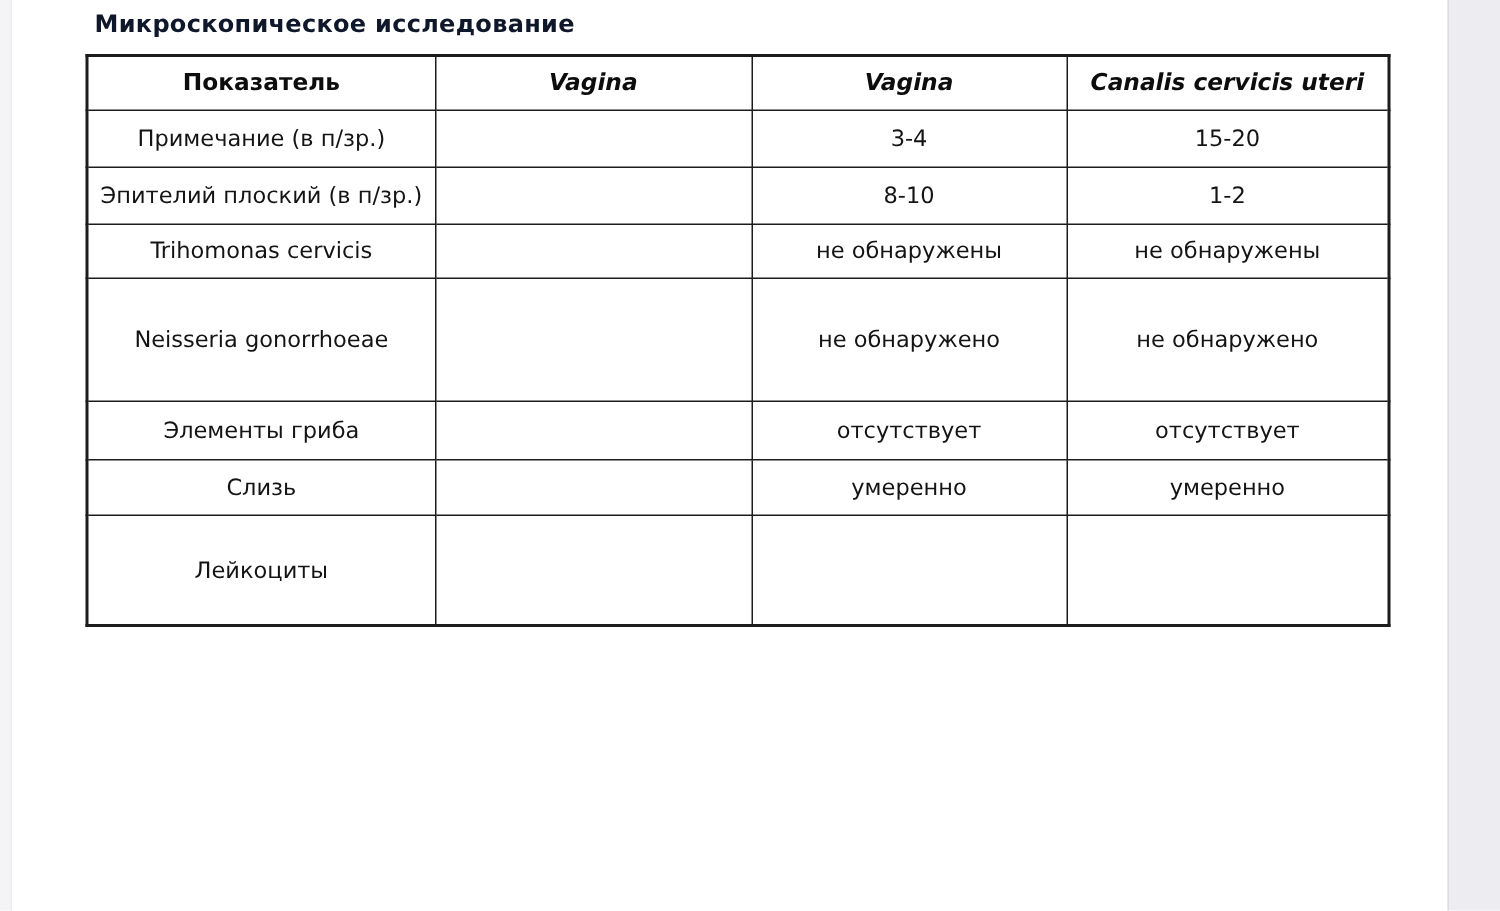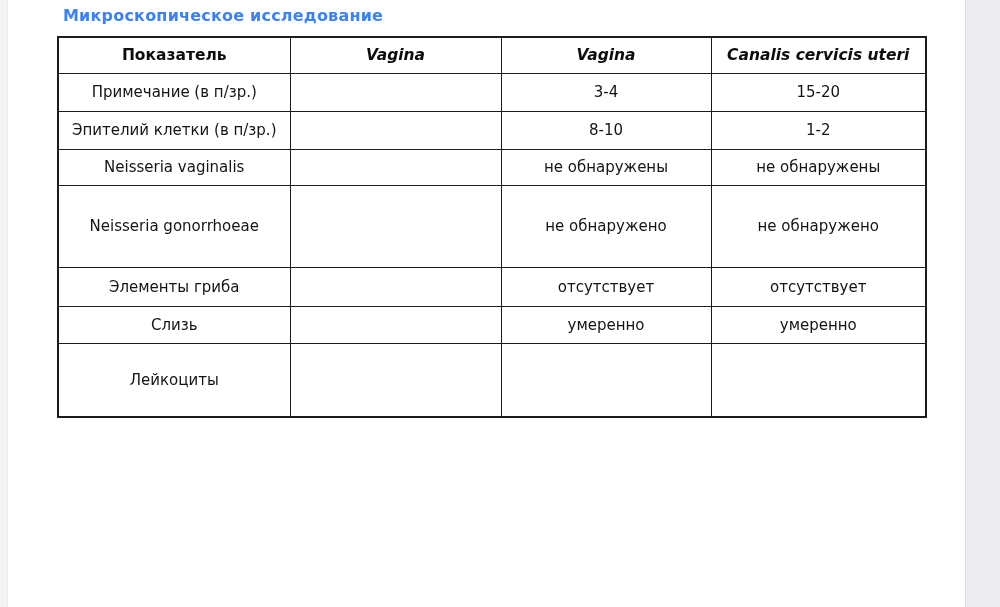--- a/index.html
+++ b/index.html
@@ -27,21 +27,21 @@
     width: 35px; height: 607px;
     background: #ececf1;
     border-left: 1px solid #dcdce1;
   }
   .doc-title {
     position: absolute;
     left: 63px; top: 6px;
     font-size: 16px;
     font-weight: bold;
     letter-spacing: 0.2px;
-    color: #3b82f6;
+    color: #0f172a;
   }
   table.report {
     position: absolute;
     left: 57px; top: 36px;
     width: 868px;
     border-collapse: collapse;
     table-layout: fixed;
     background: #ffffff;
     border: 2px solid #1c1c1c;
   }
@@ -97,27 +97,27 @@
       </tr>
     </thead>
     <tbody>
       <tr class="r-h38">
         <td>Примечание (в п/зр.)</td>
         <td></td>
         <td>3-4</td>
         <td>15-20</td>
       </tr>
       <tr class="r-h38">
-        <td>Эпителий клетки (в п/зр.)</td>
+        <td>Эпителий плоский (в п/зр.)</td>
         <td></td>
         <td>8-10</td>
         <td>1-2</td>
       </tr>
       <tr class="r-h36">
-        <td>Neisseria vaginalis</td>
+        <td>Trihomonas cervicis</td>
         <td></td>
         <td>не обнаружены</td>
         <td>не обнаружены</td>
       </tr>
       <tr class="r-h82">
         <td>Neisseria gonorrhoeae</td>
         <td></td>
         <td>не обнаружено</td>
         <td>не обнаружено</td>
       </tr>

